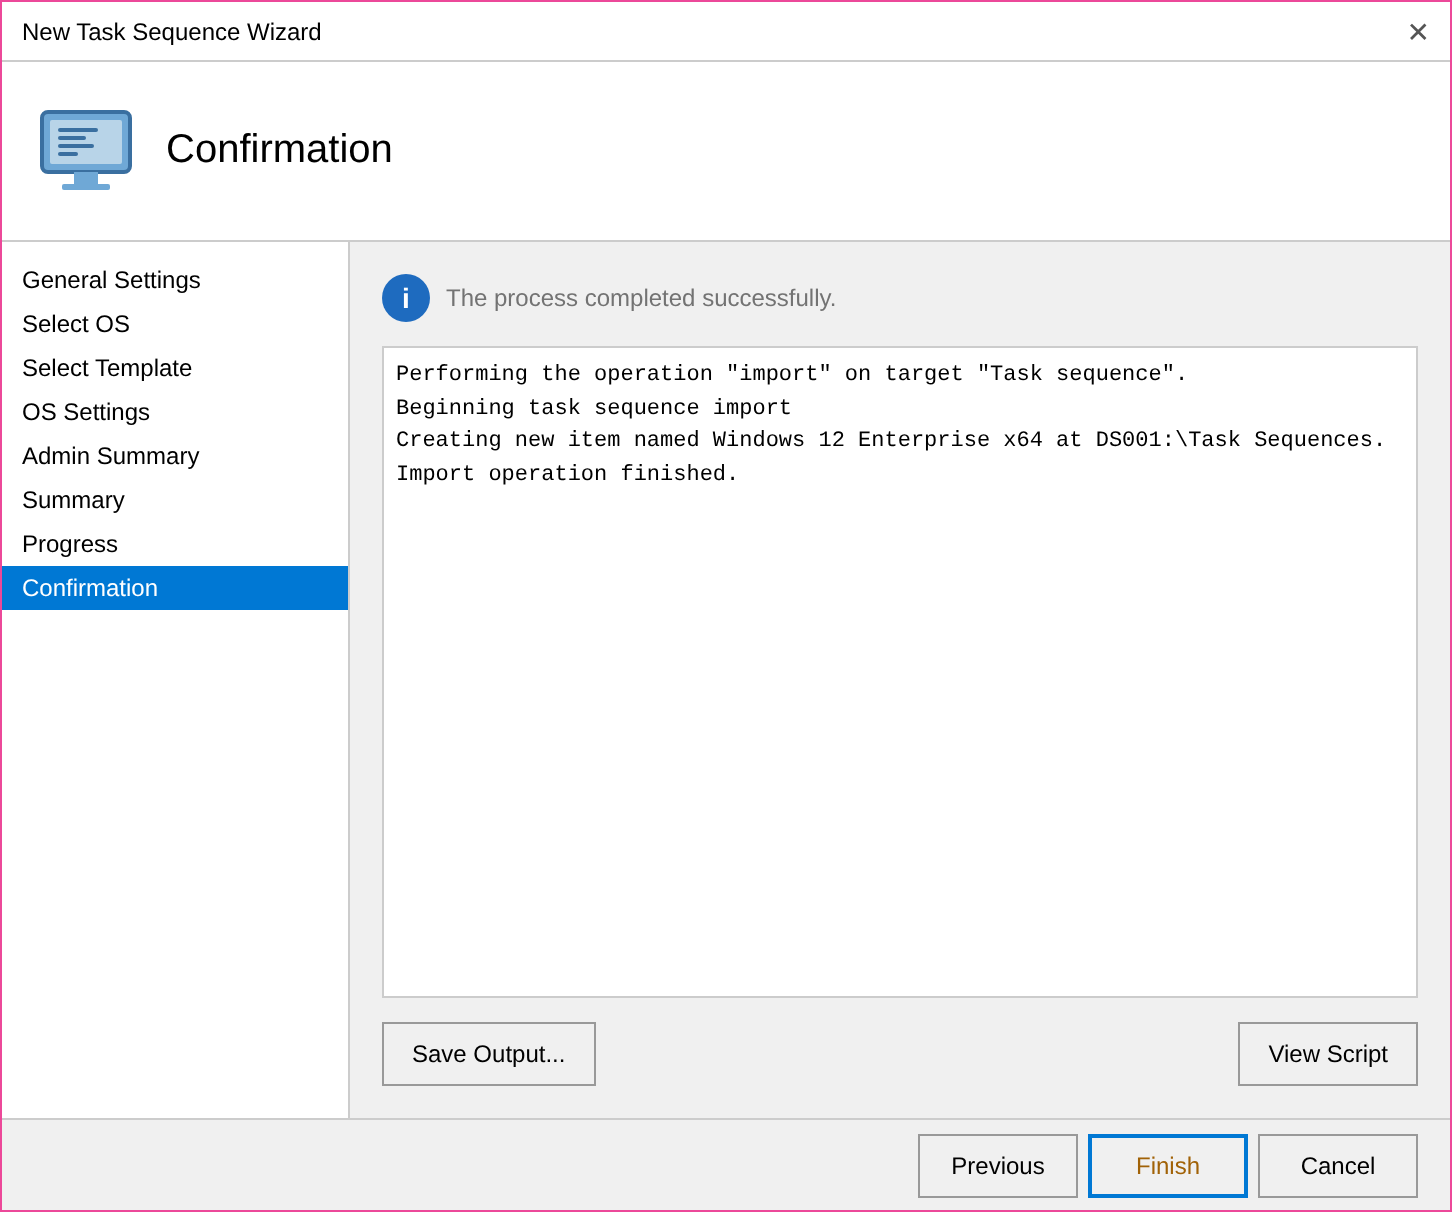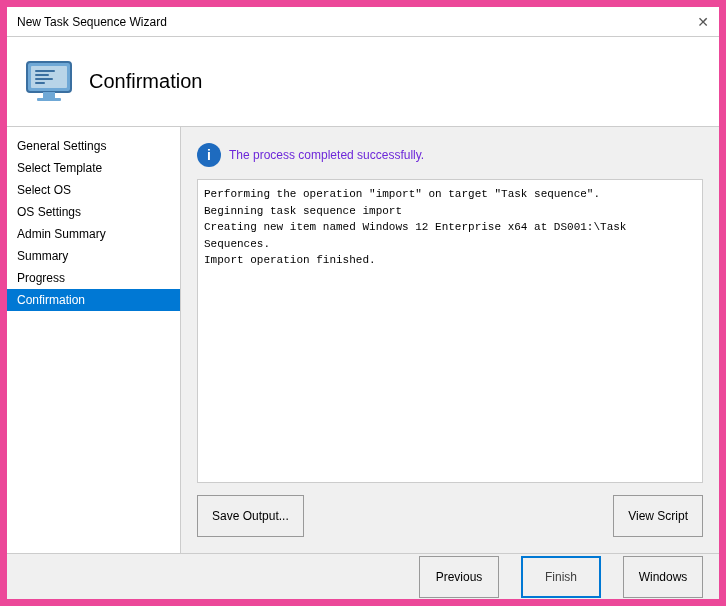--- a/index.html
+++ b/index.html
@@ -9,21 +9,21 @@
       background: #f0f0f0;
       display: flex;
       justify-content: center;
       align-items: center;
       height: 100vh;
     }
     .window {
       width: 726px;
       height: 606px;
       background: #f0f0f0;
-      border: 7px solid #ec4899;
+      border: 1px solid #ec4899;
       box-shadow: 2px 2px 8px rgba(0,0,0,0.3);
       display: flex;
       flex-direction: column;
     }
     .title-bar {
       background: #fff;
       border-bottom: 1px solid #ccc;
       padding: 6px 10px;
       display: flex;
       align-items: center;
@@ -106,21 +106,21 @@
       display: flex;
       align-items: center;
       justify-content: center;
       color: #fff;
       font-weight: bold;
       font-size: 14px;
       flex-shrink: 0;
     }
     .info-text {
       font-size: 12px;
-      color: #6d28d9;
+      color: #737373;
     }
     .log-box {
       flex: 1;
       background: #fff;
       border: 1px solid #ccc;
       padding: 6px;
       font-family: Consolas, 'Courier New', monospace;
       font-size: 11px;
       color: #000;
       overflow-y: auto;
@@ -131,34 +131,34 @@
       justify-content: space-between;
       align-items: center;
     }
     .btn {
       padding: 4px 14px;
       font-size: 12px;
       background: #f0f0f0;
       border: 1px solid #999;
       cursor: pointer;
       min-width: 80px;
-      height: 42px;
+      height: 32px;
     }
     .btn-primary {
       background: #f0f0f0;
       border: 2px solid #0078d4;
-      color: #404040;
+      color: #a16207;
     }
     .footer {
       background: #f0f0f0;
       border-top: 1px solid #ccc;
       padding: 8px 16px;
       display: flex;
       justify-content: flex-end;
-      gap: 22px;
+      gap: 5px;
       height: 46px;
       align-items: center;
     }
   </style>
 </head>
 <body>
 
 <div class="window">
 
   <div class="title-bar">
@@ -183,22 +183,22 @@
       </svg>
     </div>
     <h1 class="header-title">Confirmation</h1>
   </div>
 
   <div class="content-area">
 
     <div class="sidebar">
 
     <div class="sidebar-item">General Settings</div>
+        <div class="sidebar-item">Select OS</div>
         <div class="sidebar-item">Select Template</div>
-        <div class="sidebar-item">Select OS</div>
         <div class="sidebar-item">OS Settings</div>
         <div class="sidebar-item">Admin Summary</div>
         <div class="sidebar-item">Summary</div>
         <div class="sidebar-item">Progress</div>
         <div class="sidebar-item active">Confirmation</div>
       </div>
 
     <div class="main-panel">
       <div class="info-row">
         <div class="info-icon">i</div>
@@ -214,15 +214,15 @@
       <div class="button-row-middle">
         <button class="btn">Save Output...</button>
         <button class="btn">View Script</button>
       </div>
     </div>
   </div>
 
   <div class="footer">
     <button class="btn">Previous</button>
     <button class="btn btn-primary">Finish</button>
-    <button class="btn">Windows</button>
+    <button class="btn">Cancel</button>
   </div>
 </div>
 
 </body></html>

